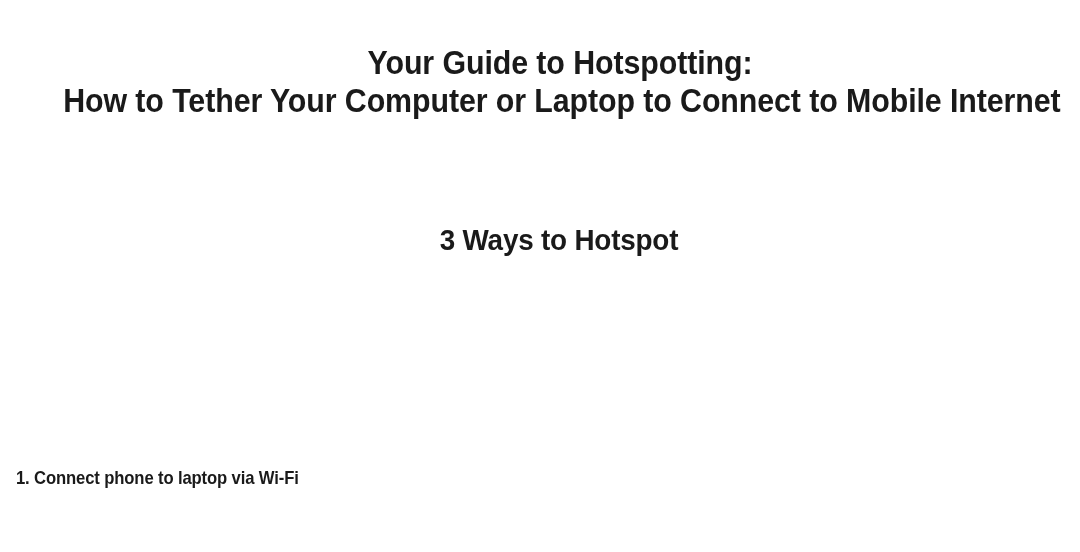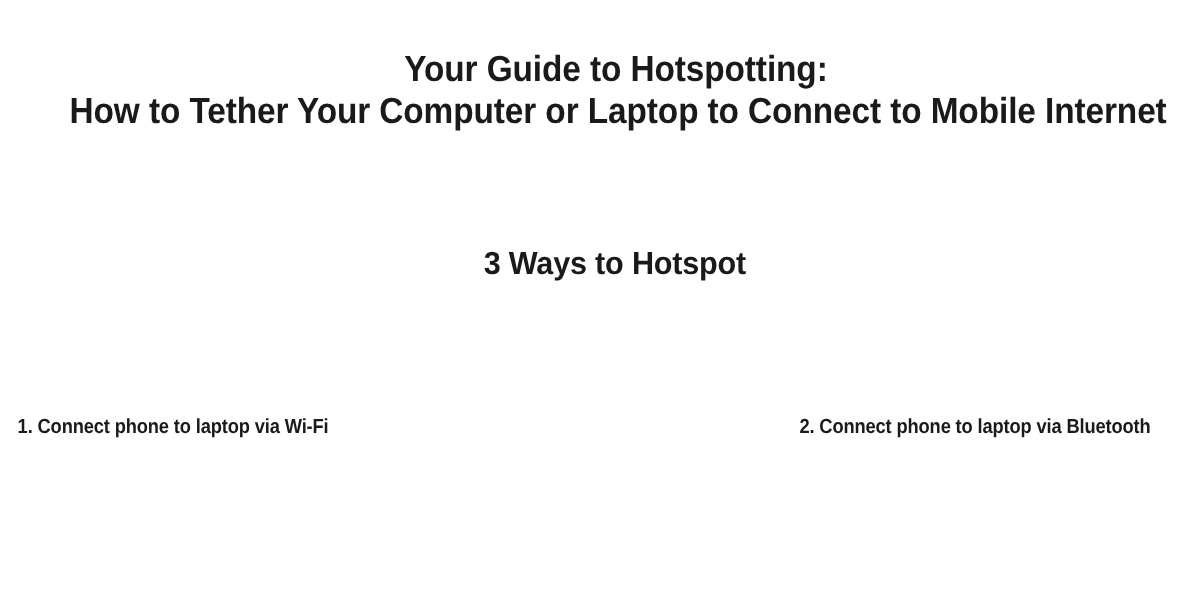--- a/index.html
+++ b/index.html
@@ -73,21 +73,21 @@
     height: 232px;
     display: flex;
     align-items: flex-end;
     justify-content: space-between;
     padding: 0 16px;
     box-sizing: border-box;
   }
   .method {
     flex: 0 0 auto;
     display: flex;
-    flex-direction: row;
+    flex-direction: column;
     align-items: center;
     justify-content: flex-end;
     height: 100%;
   }
   .method-figure {
     flex: 1 1 auto;
     width: 100%;
     min-height: 0;
     
   }
@@ -118,21 +118,17 @@
 
   <div class="section-heading">3 Ways to Hotspot</div>
 
   <div class="methods">
 
     <div class="method">
       <div class="method-figure"></div>
       <div class="method-caption">1. Connect phone to laptop via Wi-Fi</div>
     </div>
 
-    <div class="method">
-      <div class="method-figure"></div>
-      <div class="method-caption">2. Connect phone to laptop via Bluetooth</div>
-    </div>
 
 
   </div>
 
 </div>
 
 </body></html>

